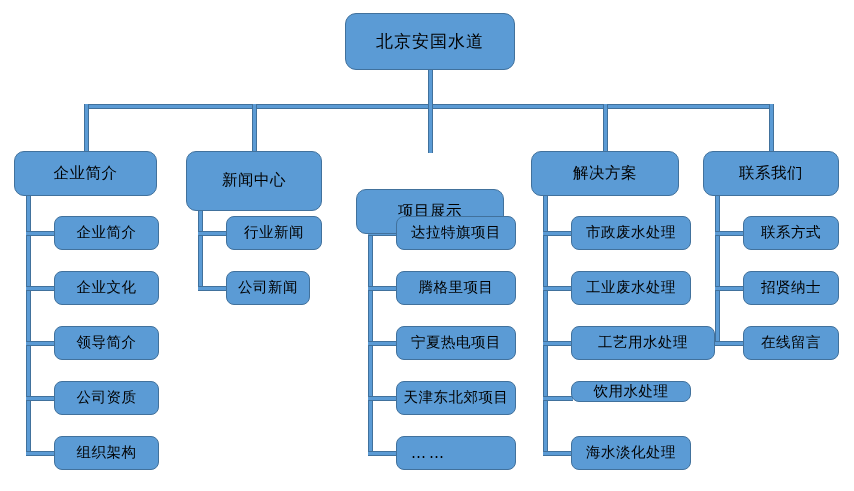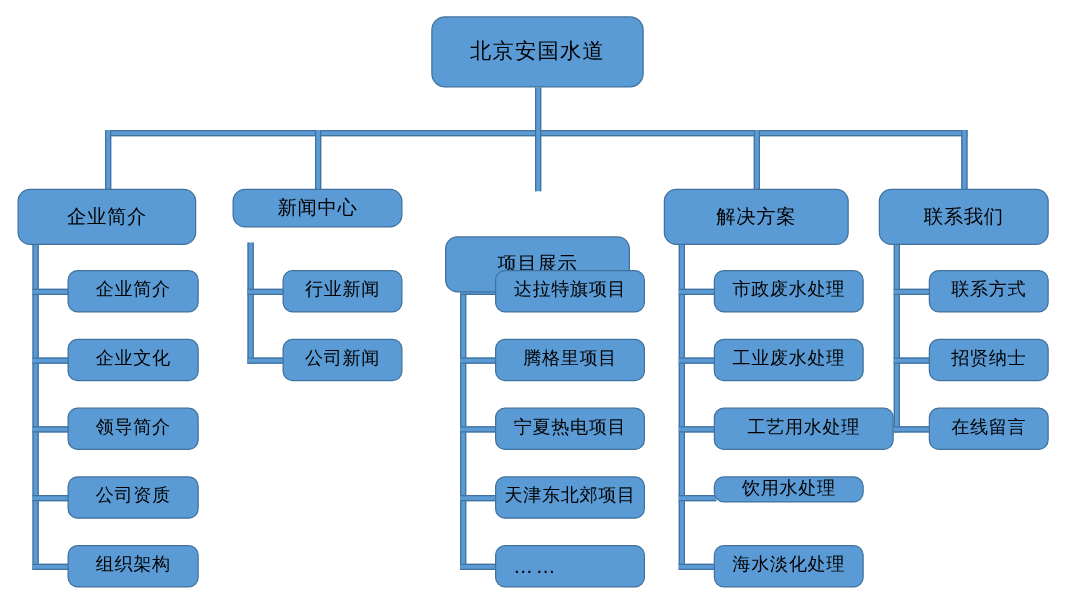--- a/index.html
+++ b/index.html
@@ -111,23 +111,23 @@
 
   <div class="node root" id="root-node" style="left:345px; top:13px; width:170px; height:57px;">北京安国水道</div>
 
   <div id="node-layer">
       <div class="node lvl1" style="left: 14px; top: 151px; width: 143px; height: 45px;">企业简介</div>
       <div class="node leaf" style="left: 54px; top: 216px; width: 105px; height: 34px;">企业简介</div>
       <div class="node leaf" style="left: 54px; top: 271px; width: 105px; height: 34px;">企业文化</div>
       <div class="node leaf" style="left: 54px; top: 326px; width: 105px; height: 34px;">领导简介</div>
       <div class="node leaf" style="left: 54px; top: 381px; width: 105px; height: 34px;">公司资质</div>
       <div class="node leaf" style="left: 54px; top: 436px; width: 105px; height: 34px;">组织架构</div>
-      <div class="node lvl1" style="left: 186px; top: 151px; width: 136px; height: 31px;">新闻中心</div>
+      <div class="node lvl1" style="left: 186px; top: 151px; width: 136px; height: 60px;">新闻中心</div>
       <div class="node leaf" style="left: 226px; top: 216px; width: 96px; height: 34px;">行业新闻</div>
-      <div class="node leaf" style="left: 226px; top: 271px; width: 96px; height: 34px;">公司新闻</div>
+      <div class="node leaf" style="left: 226px; top: 271px; width: 84px; height: 34px;">公司新闻</div>
       <div class="node lvl1" style="left: 356px; top: 151px; width: 148px; height: 45px; margin-top: 38px;">项目展示</div>
       <div class="node leaf" style="left: 396px; top: 216px; width: 120px; height: 34px;">达拉特旗项目</div>
       <div class="node leaf" style="left: 396px; top: 271px; width: 120px; height: 34px;">腾格里项目</div>
       <div class="node leaf" style="left: 396px; top: 326px; width: 120px; height: 34px;">宁夏热电项目</div>
       <div class="node leaf" style="left: 396px; top: 381px; width: 120px; height: 34px;">天津东北郊项目</div>
       <div class="node leaf dots" style="left: 396px; top: 436px; width: 120px; height: 34px;">……</div>
       <div class="node lvl1" style="left: 531px; top: 151px; width: 148px; height: 45px;">解决方案</div>
       <div class="node leaf" style="left: 571px; top: 216px; width: 120px; height: 34px;">市政废水处理</div>
       <div class="node leaf" style="left: 571px; top: 271px; width: 120px; height: 34px;">工业废水处理</div>
       <div class="node leaf" style="left: 571px; top: 326px; width: 144px; height: 34px;">工艺用水处理</div>

